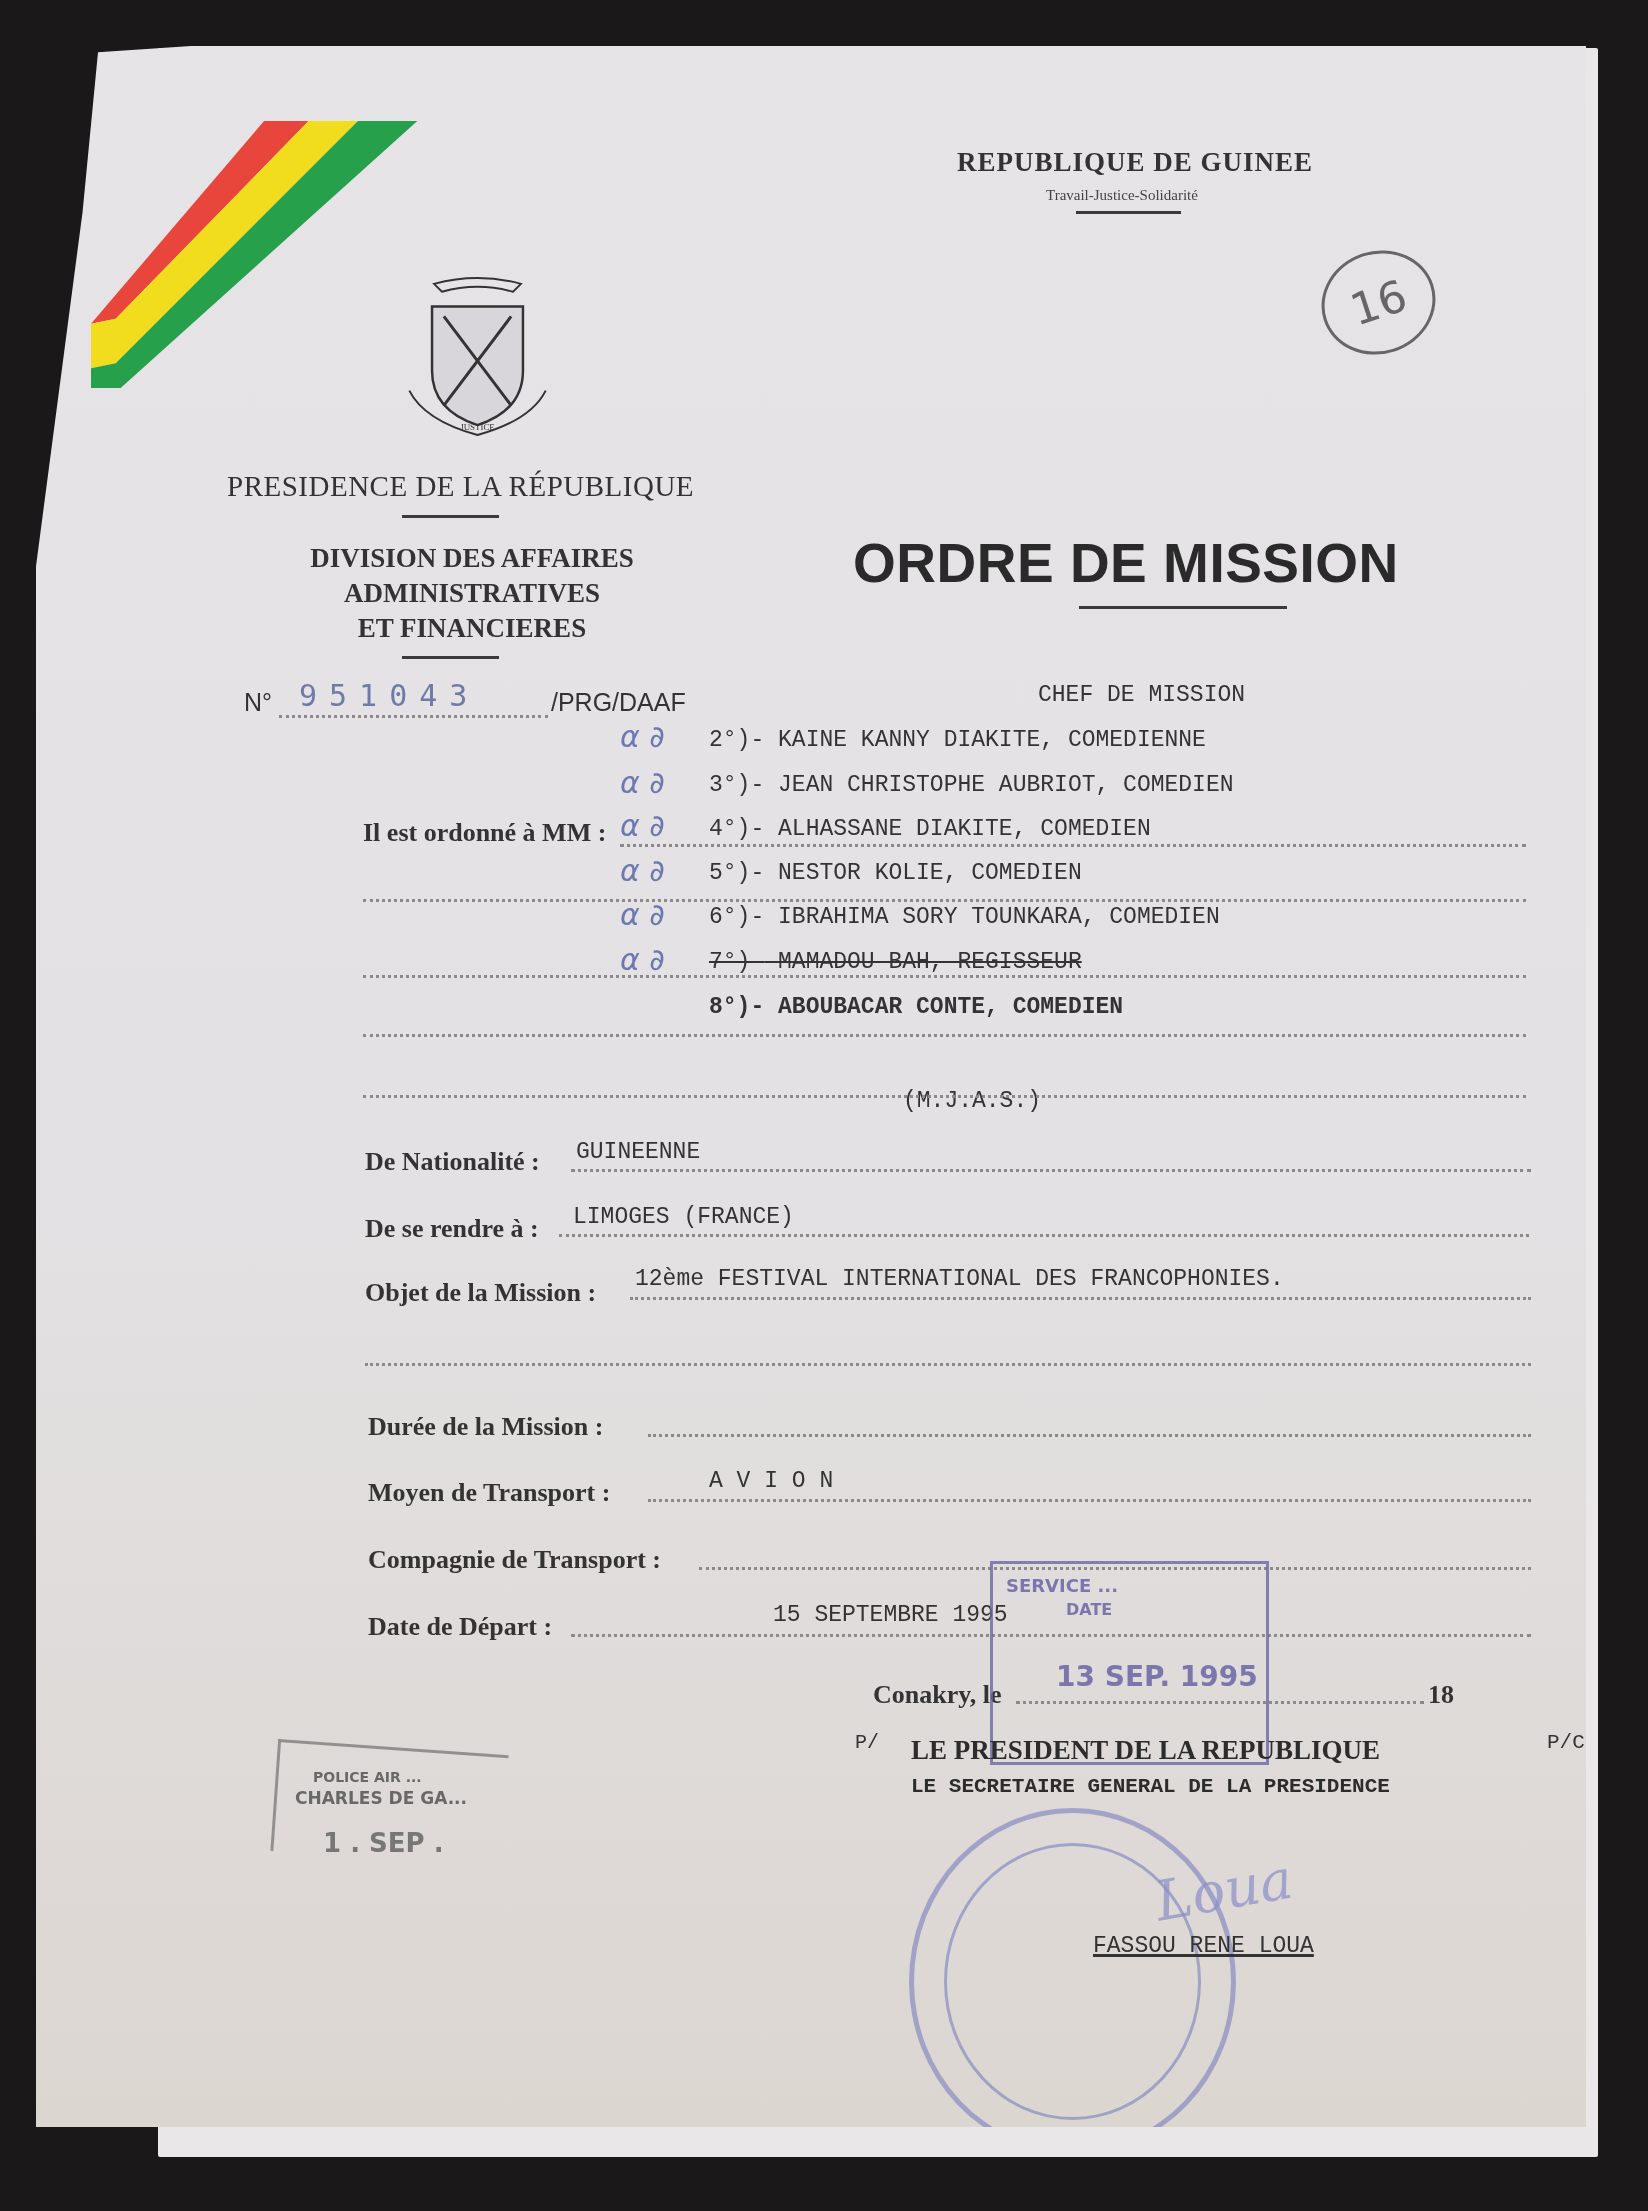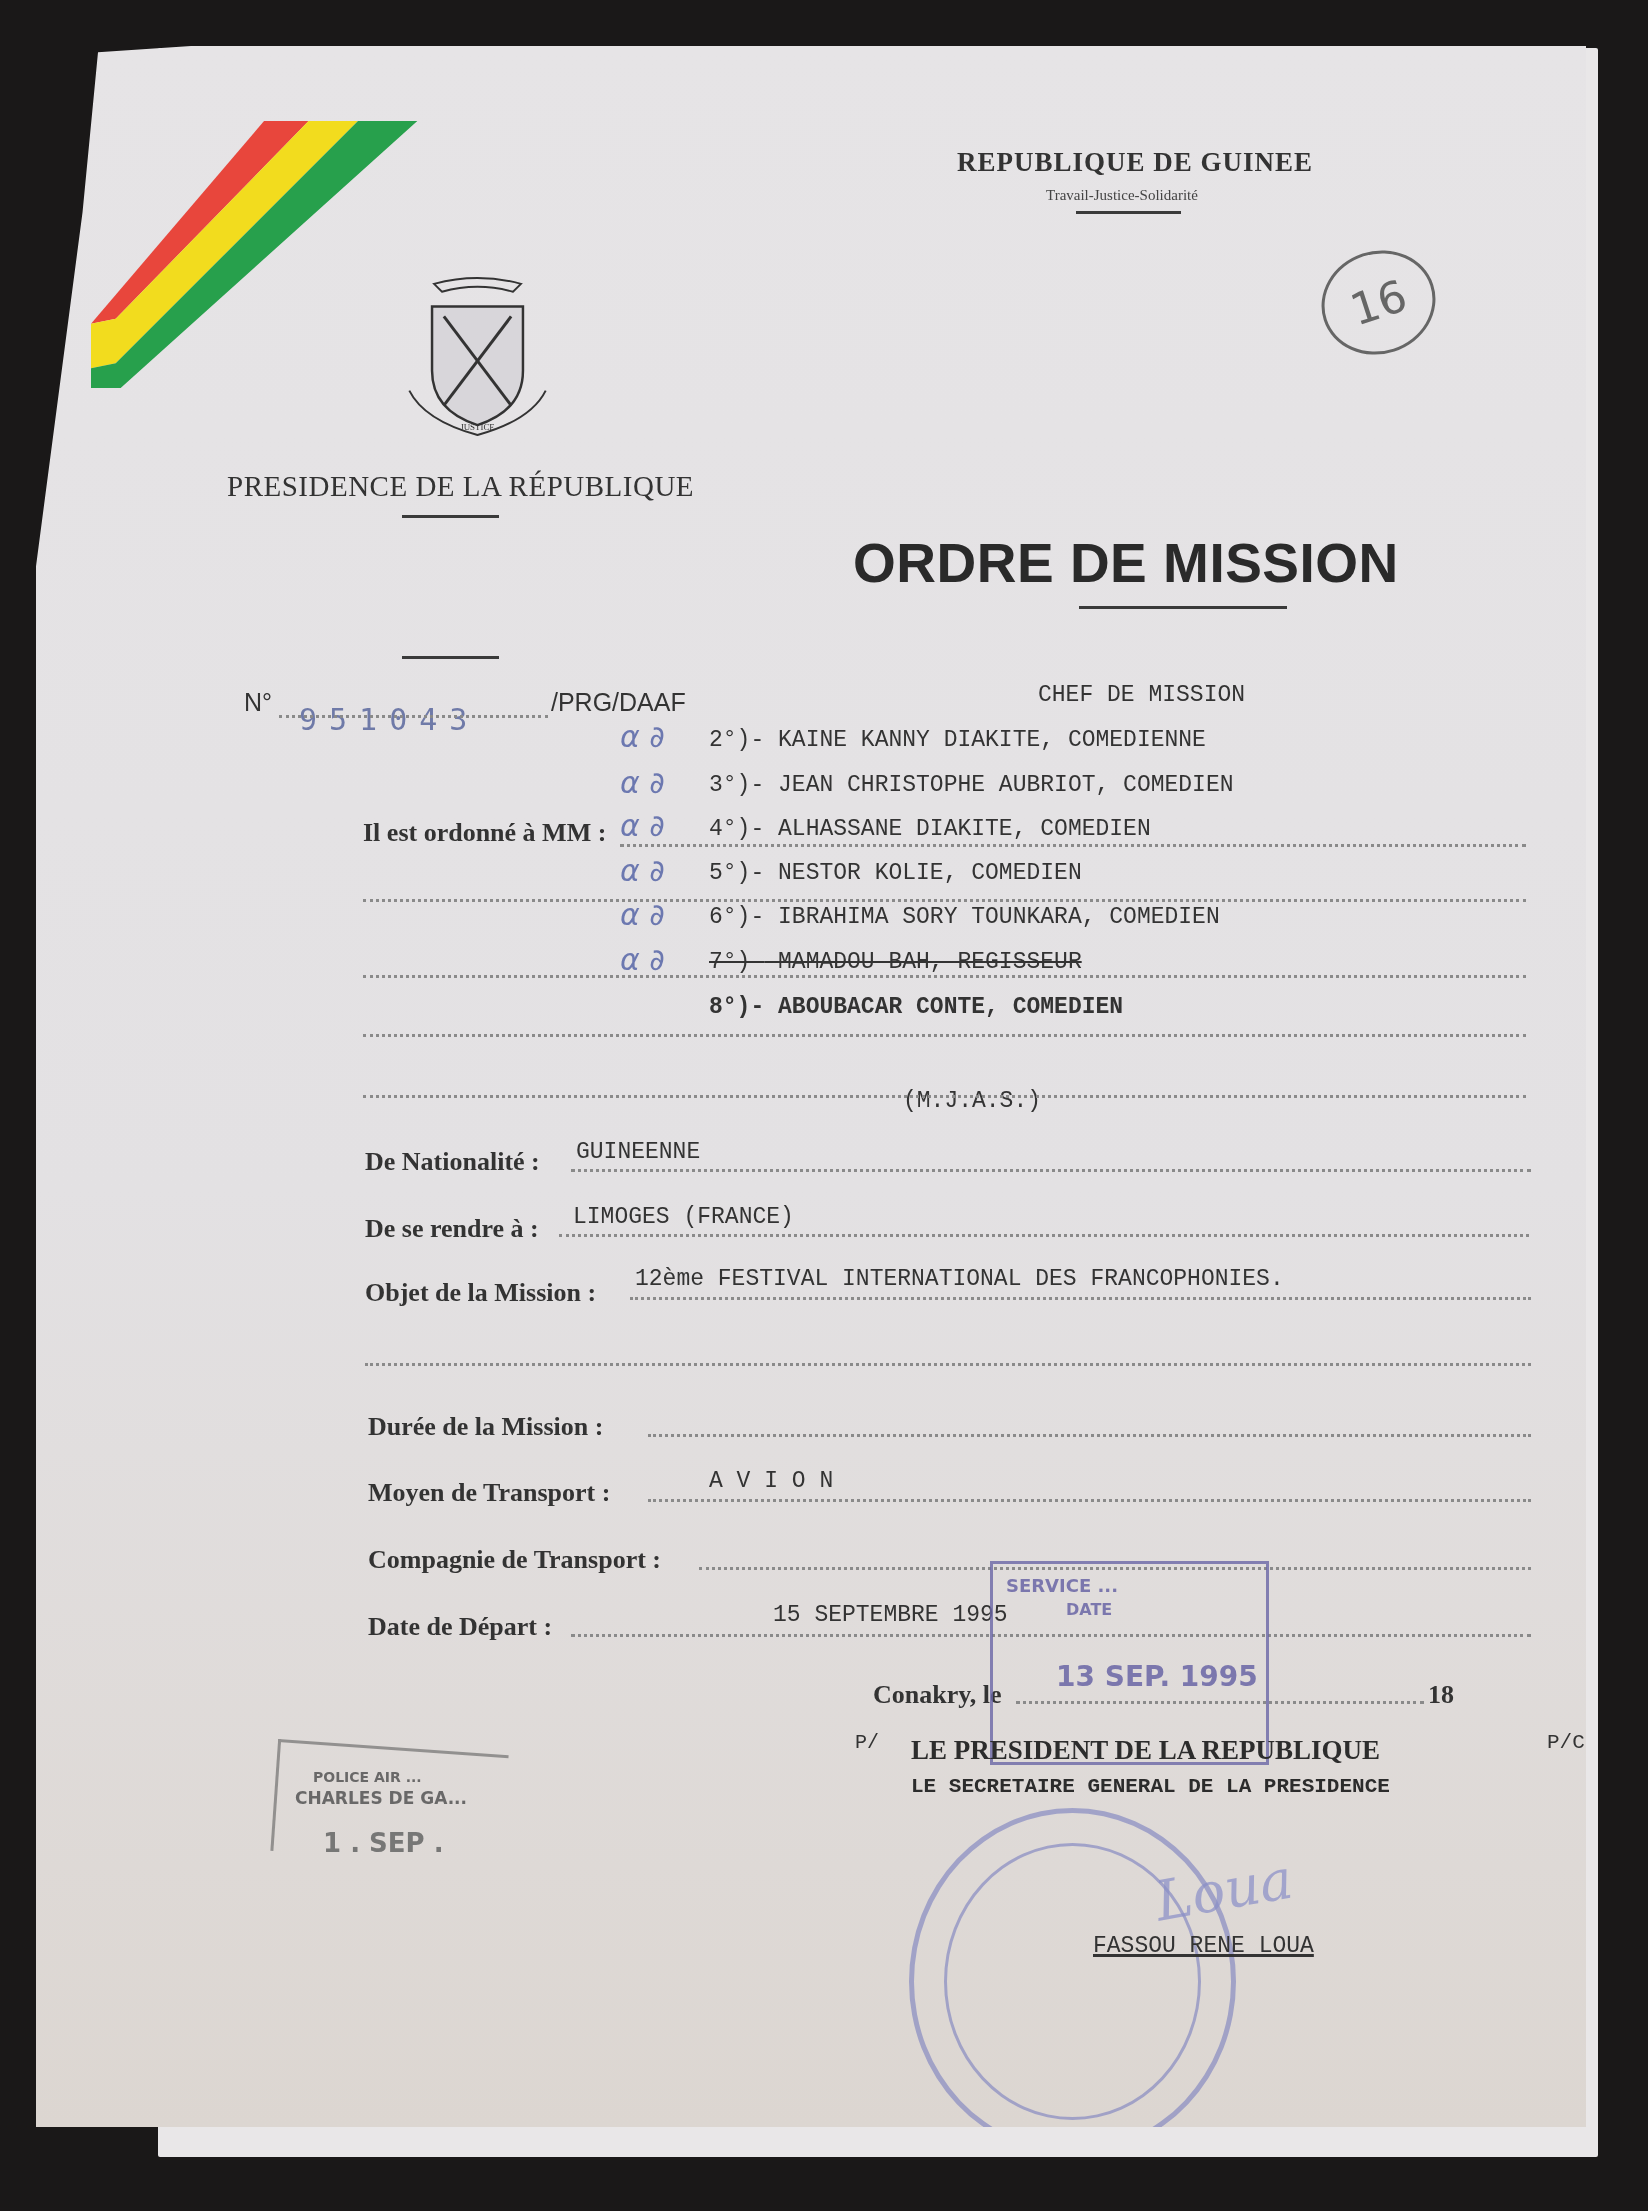--- a/index.html
+++ b/index.html
@@ -16,21 +16,21 @@
   .abs{position:absolute;}
   .rep-title{left:921px;top:101px;font-family:"Liberation Serif",serif;font-weight:bold;font-size:27px;letter-spacing:1px;color:#333;}
   .rep-motto{left:1010px;top:141px;font-size:15px;color:#444;}
   .rule{position:absolute;height:3px;background:#3a3a3a;}
   .page-num{position:absolute;left:1285px;top:205px;width:109px;height:97px;border:3px solid #666;border-radius:50%;
        transform:rotate(-18deg);display:flex;align-items:center;justify-content:center;font-size:44px;color:#666;
        font-family:"DejaVu Sans",sans-serif;}
   .presidence{left:191px;top:424px;font-size:29px;letter-spacing:0.5px;color:#333;}
   .division{left:228px;top:495px;width:416px;text-align:center;font-weight:bold;font-size:27px;line-height:35px;color:#333;}
   .numero-label{left:208px;top:642px;font-family:"Liberation Sans",sans-serif;font-size:25px;color:#333;}
-  .numero-value{left:263px;top:656px;font-family:"DejaVu Sans Mono",monospace;font-size:30px;letter-spacing:12px;color:#6f7aa8;}
+  .numero-value{left:263px;top:632px;font-family:"DejaVu Sans Mono",monospace;font-size:30px;letter-spacing:12px;color:#6f7aa8;}
   .numero-suffix{left:515px;top:642px;font-family:"Liberation Sans",sans-serif;font-size:25px;color:#333;}
   .dots{position:absolute;border-bottom:3px dotted #8a8a8a;height:0;}
   .ordre-title{left:817px;top:485px;font-family:"Liberation Sans",sans-serif;font-weight:bold;font-size:55px;color:#2a2a2a;letter-spacing:0.5px;}
   .mono{font-family:"Liberation Mono",monospace;font-size:23px;color:#333;position:absolute;white-space:nowrap;}
   .strike{text-decoration:line-through;}
   .label{position:absolute;font-family:"Liberation Serif",serif;font-size:26px;color:#333;white-space:nowrap;font-weight:bold;}
   .marks{position:absolute;font-family:"DejaVu Sans",sans-serif;font-style:italic;font-size:30px;color:#6c78b0;white-space:nowrap;}
   .stamp-box{position:absolute;border:3px solid #6a66a6;opacity:0.8;}
   .stamp-text{position:absolute;font-family:"DejaVu Sans",sans-serif;color:#6a66a6;font-weight:bold;white-space:nowrap;opacity:0.85;}
   .seal{position:absolute;left:873px;top:1762px;width:317px;height:337px;border:5px solid #7a7fbf;border-radius:50%;opacity:0.6;}
@@ -64,20 +64,25 @@
 
   <div class="abs rep-title">REPUBLIQUE DE GUINEE</div>
   <div class="abs rep-motto">Travail-Justice-Solidarité</div>
   <div class="rule" style="left:1040px;top:165px;width:105px;"></div>
 
   <div class="page-num">16</div>
 
   <div class="abs presidence">PRESIDENCE DE LA RÉPUBLIQUE</div>
   <div class="rule" style="left:366px;top:469px;width:97px;"></div>
 
+  <div class="abs division">
+    <div>DIVISION DES AFFAIRES</div>
+    <div>ADMINISTRATIVES</div>
+    <div>ET FINANCIERES</div>
+  </div>
   <div class="rule" style="left:366px;top:610px;width:97px;"></div>
 
   <div class="abs numero-label">N°</div>
   <div class="abs numero-value">951043</div>
   <div class="dots" style="left:243px;top:669px;width:269px;"></div>
   <div class="abs numero-suffix">/PRG/DAAF</div>
 
   <div class="abs ordre-title">ORDRE DE MISSION</div>
   <div class="rule" style="left:1043px;top:560px;width:208px;"></div>
 

